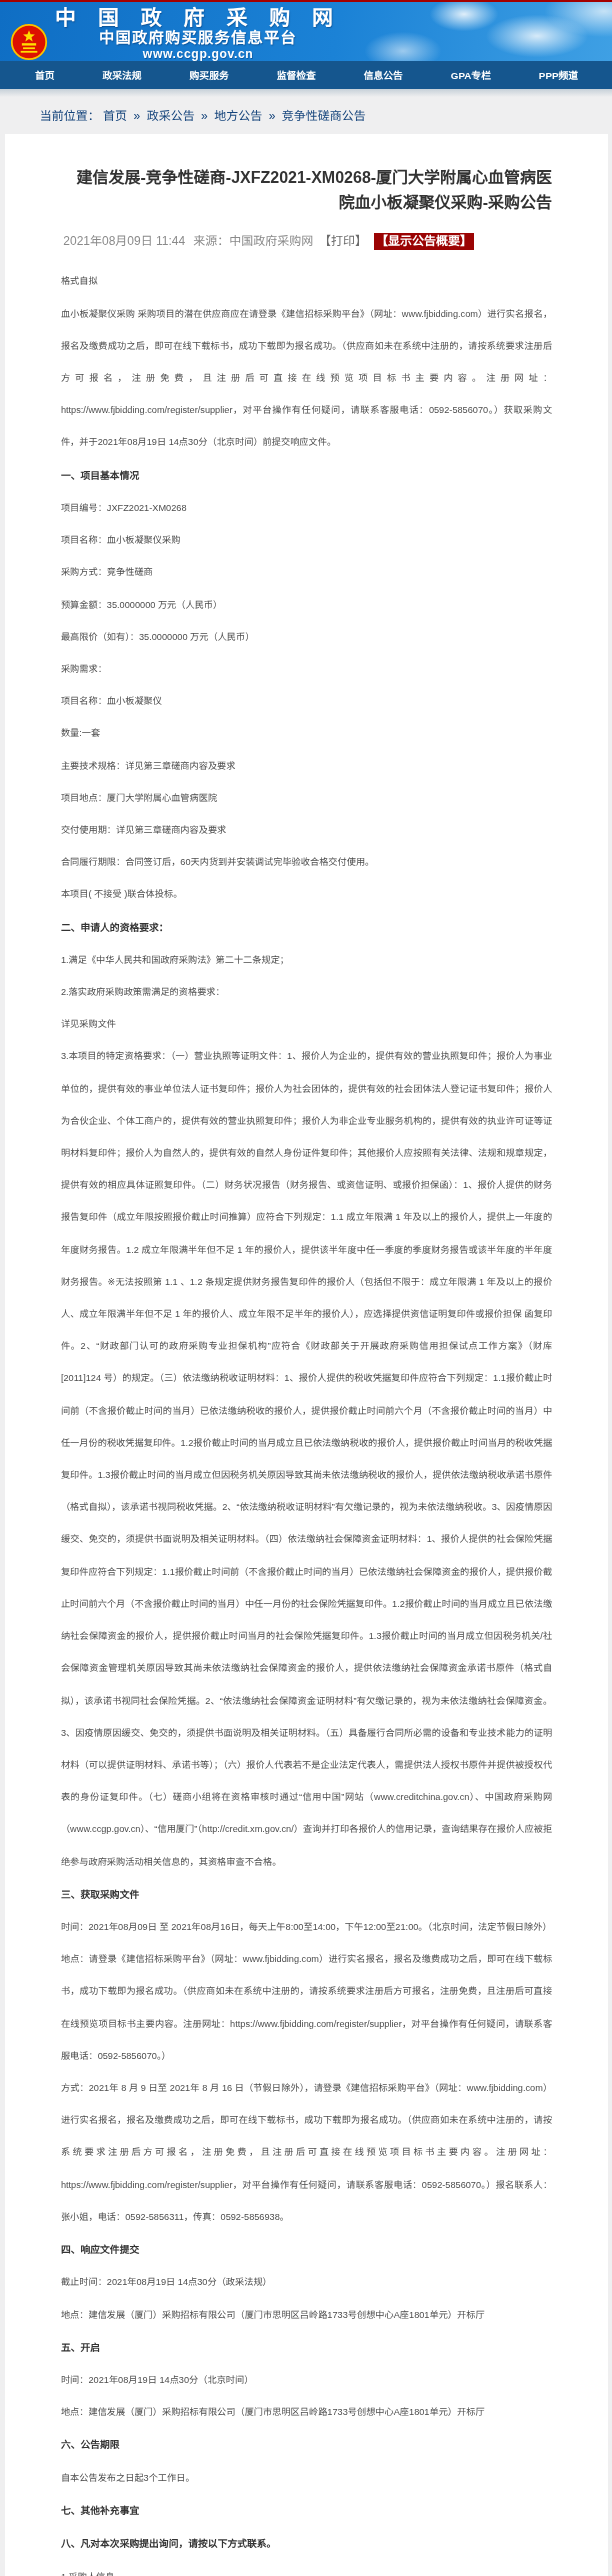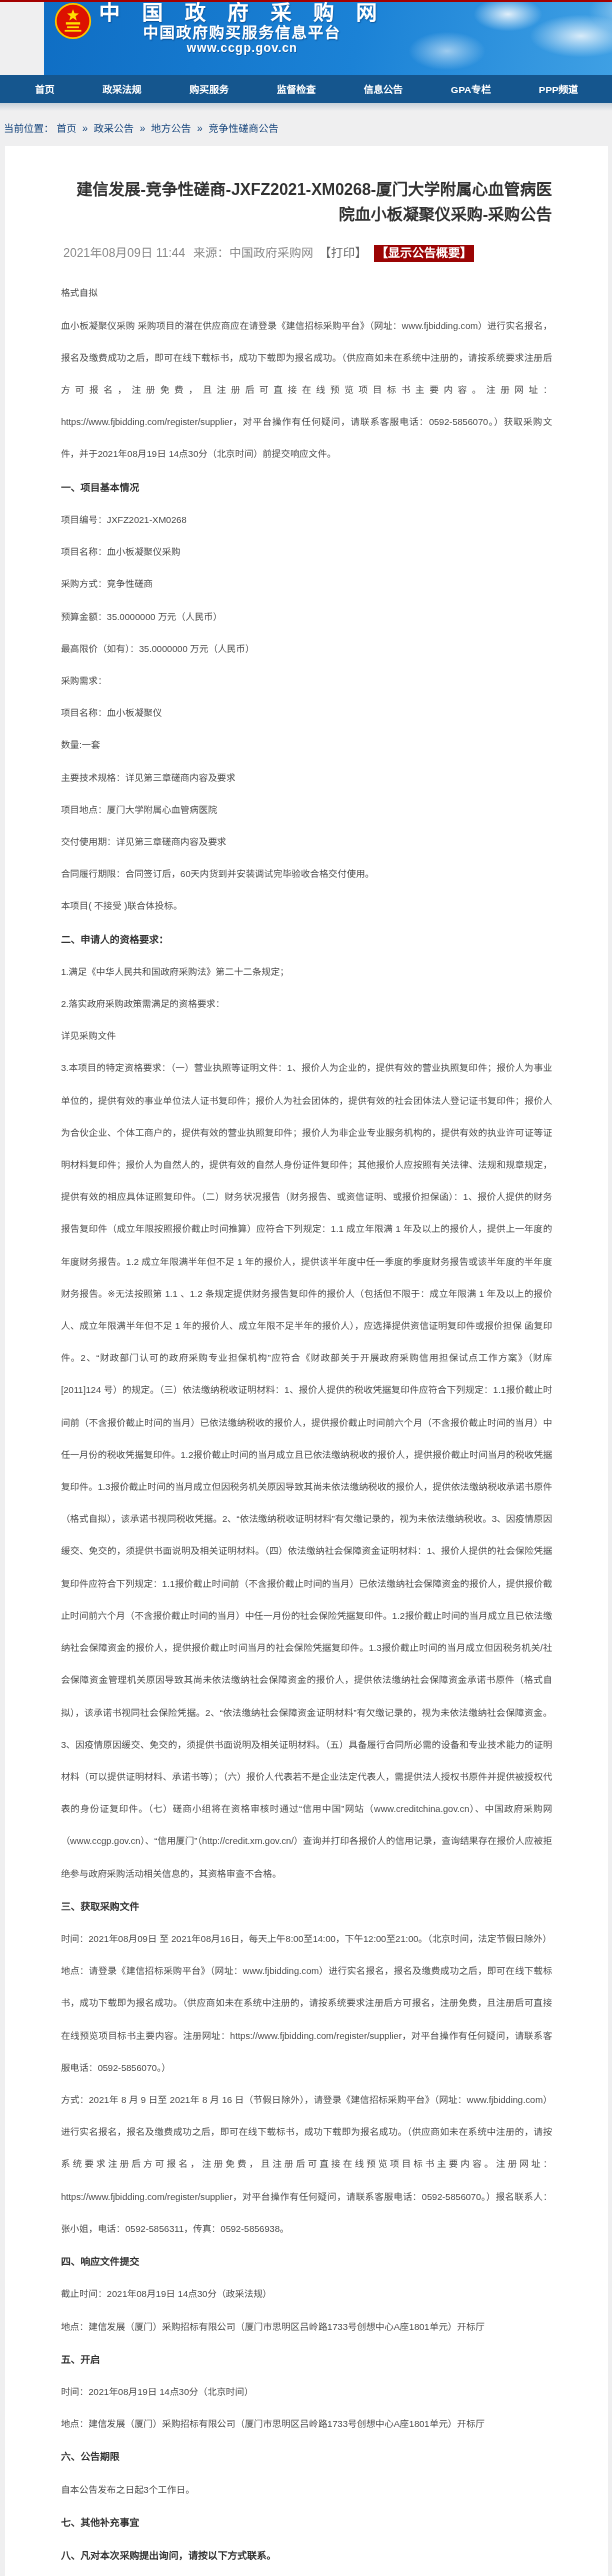--- a/index.html
+++ b/index.html
@@ -7,32 +7,31 @@
   body {
     font-family: "Liberation Sans", "DejaVu Sans", sans-serif;
     width: 613px;
     margin: 0 auto;
     color: #4c4c4c;
   }
   .top-line { height: 1.8px; background: #a40000; }
 
   
   .banner {
-    height: 73px;
+    height: 59px;
     position: relative;
     overflow: hidden;
     background:
       radial-gradient(49px 24.4px at 464px 12.2px, rgba(255,255,255,.85), rgba(255,255,255,0) 70%),
       radial-gradient(73px 30.5px at 537px 34px, rgba(255,255,255,.8), rgba(255,255,255,0) 70%),
       radial-gradient(55px 27.5px at 403px 49px, rgba(255,255,255,.55), rgba(255,255,255,0) 70%),
       radial-gradient(85px 37px at 604px 9.2px, rgba(255,255,255,.7), rgba(255,255,255,0) 70%),
       linear-gradient(100deg, #0f6ec4 0%, #1b82d6 55%, #3fa0e4 100%);
     display: flex;
-    align-items: flex-start;
-    margin-left: 44px;
+    align-items: flex-end;
   }
   .emblem { width: 38px; height: 38px; margin-left: 9.8px; flex: 0 0 auto; }
   .banner-text { margin-left: 7.3px; color: #fff; text-align: center; }
   .site-title {
     font-size: 21px; font-weight: bold; letter-spacing: 8px;
     text-shadow: 0.6px 1.2px 1.2px rgba(0,40,90,.45); line-height: 1.05; white-space: nowrap;
   }
   .site-subtitle {
     font-size: 15.3px; font-weight: bold; letter-spacing: 1.2px;
     text-shadow: 0.6px 1.2px 1.2px rgba(0,40,90,.45); line-height: 1.15; white-space: nowrap;
@@ -47,21 +46,21 @@
   }
   .nav-item {
     color: #fff; font-size: 9.8px; font-weight: bold;
     text-decoration: none; cursor: pointer; white-space: nowrap;
   }
   .nav-shadow { height: 8.5px; background: linear-gradient(#c6d0d8, #efeff0); }
 
   
   .breadcrumb {
     padding: 8.5px 3.7px 7.3px;
-    font-size: 10px; color: #16457c;
+    font-size: 12px; color: #16457c; margin-left: 36px;
   }
   .breadcrumb a { color: #16457c; text-decoration: none; cursor: pointer; }
   .crumb-sep { margin: 0 3.1px; color: #16457c; }
 
   
   .card {
     background: #fff;
     margin: 3.7px 4.9px 0;
     padding: 21px 56px 43px;
     min-height: 2381px;

